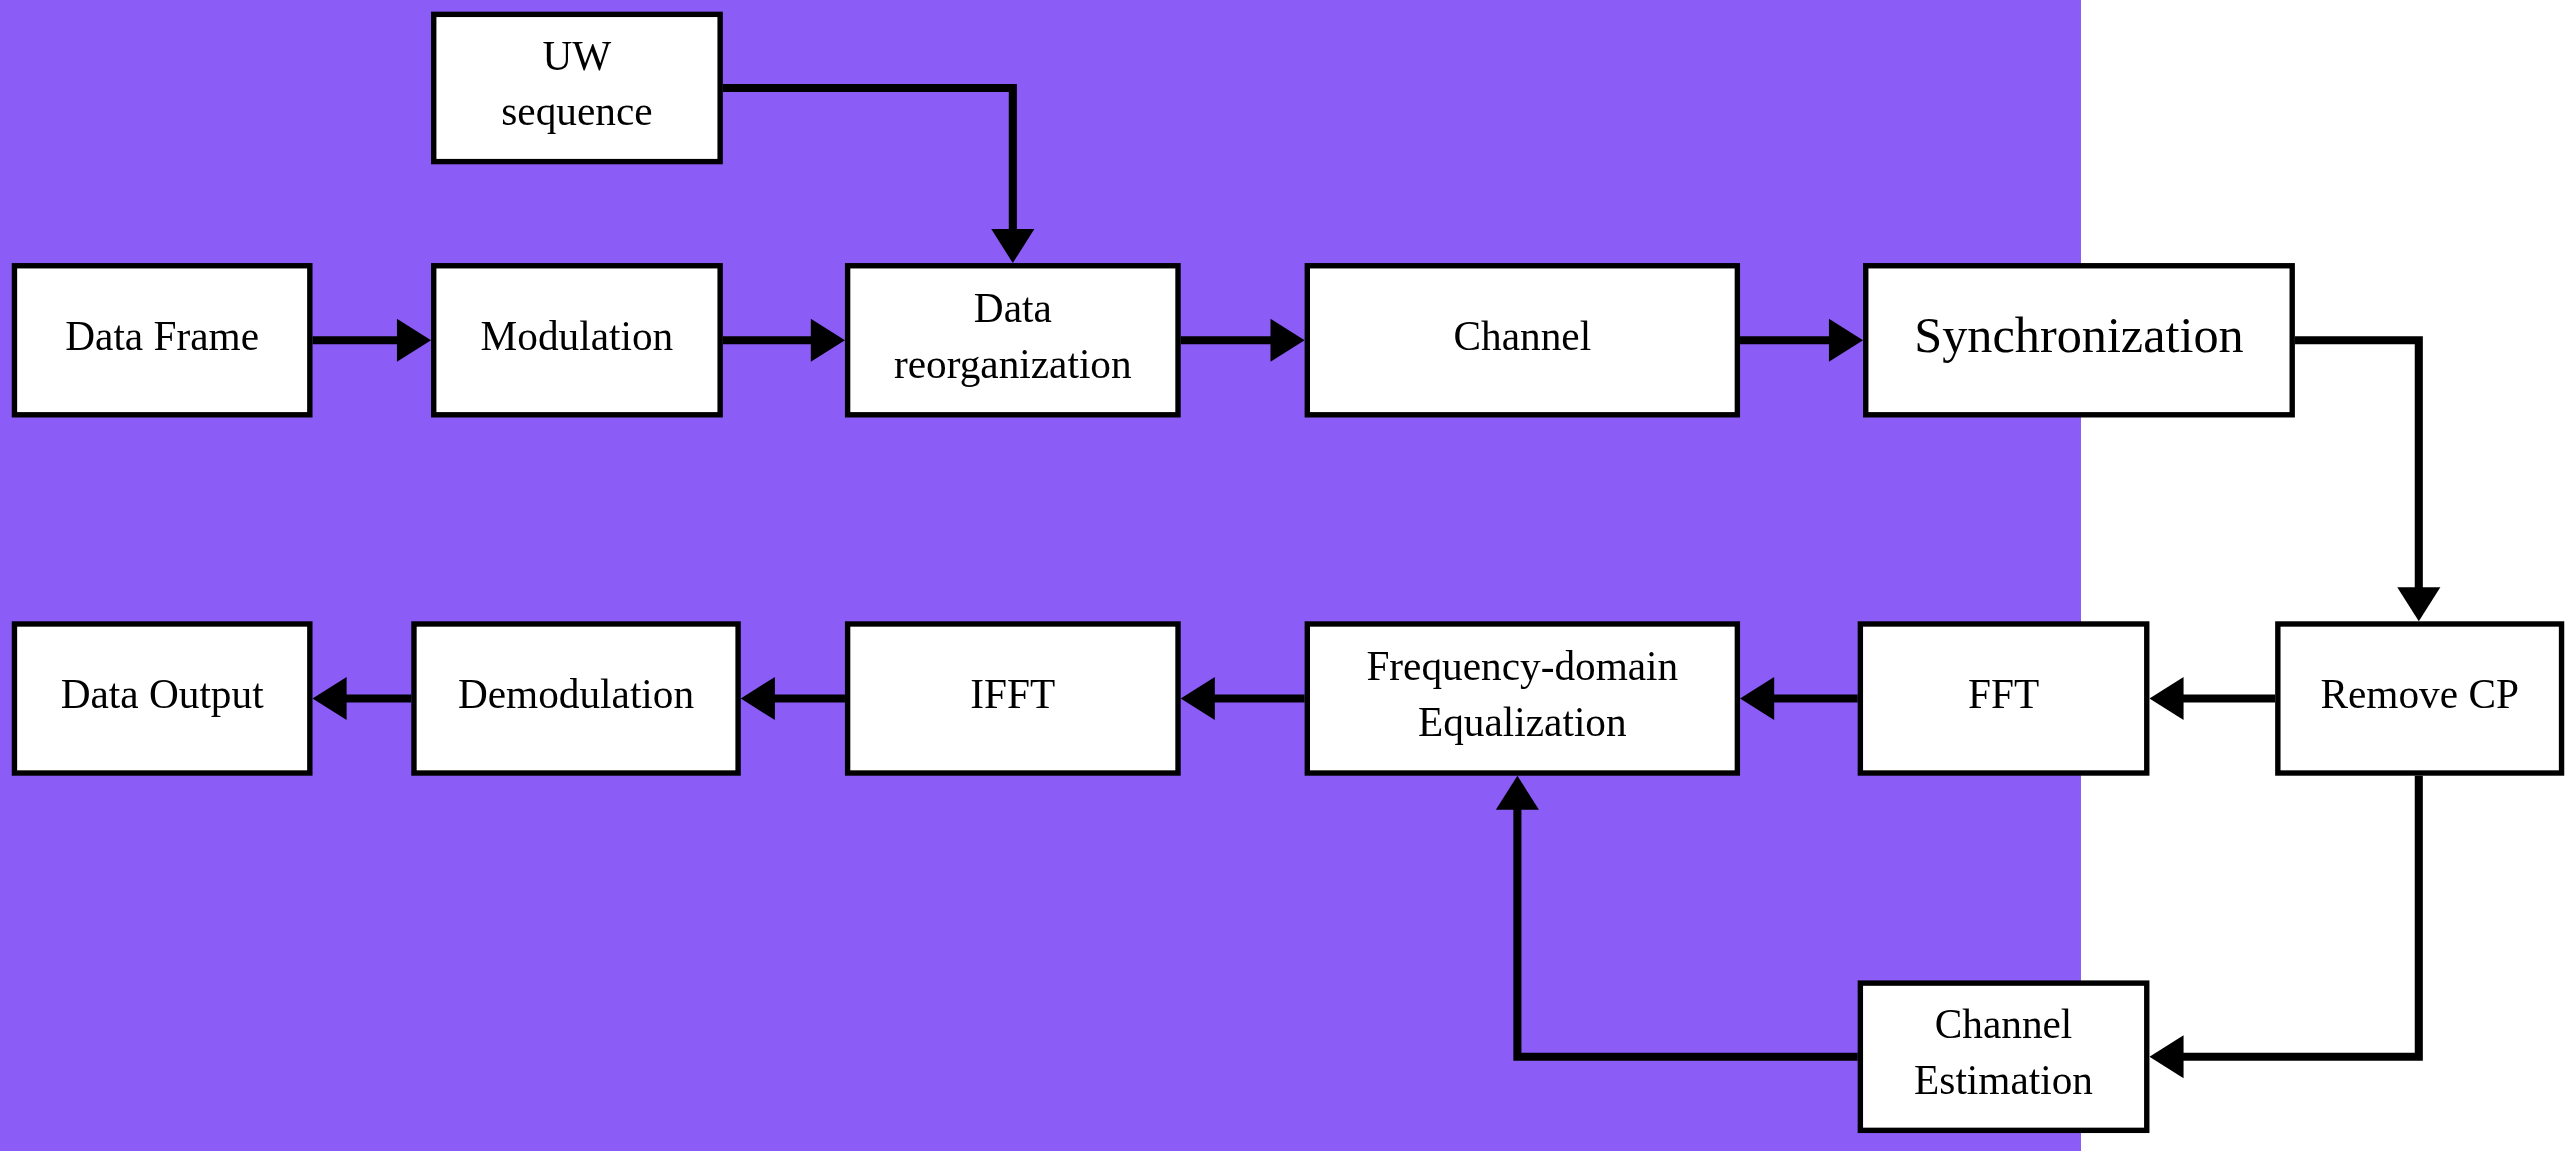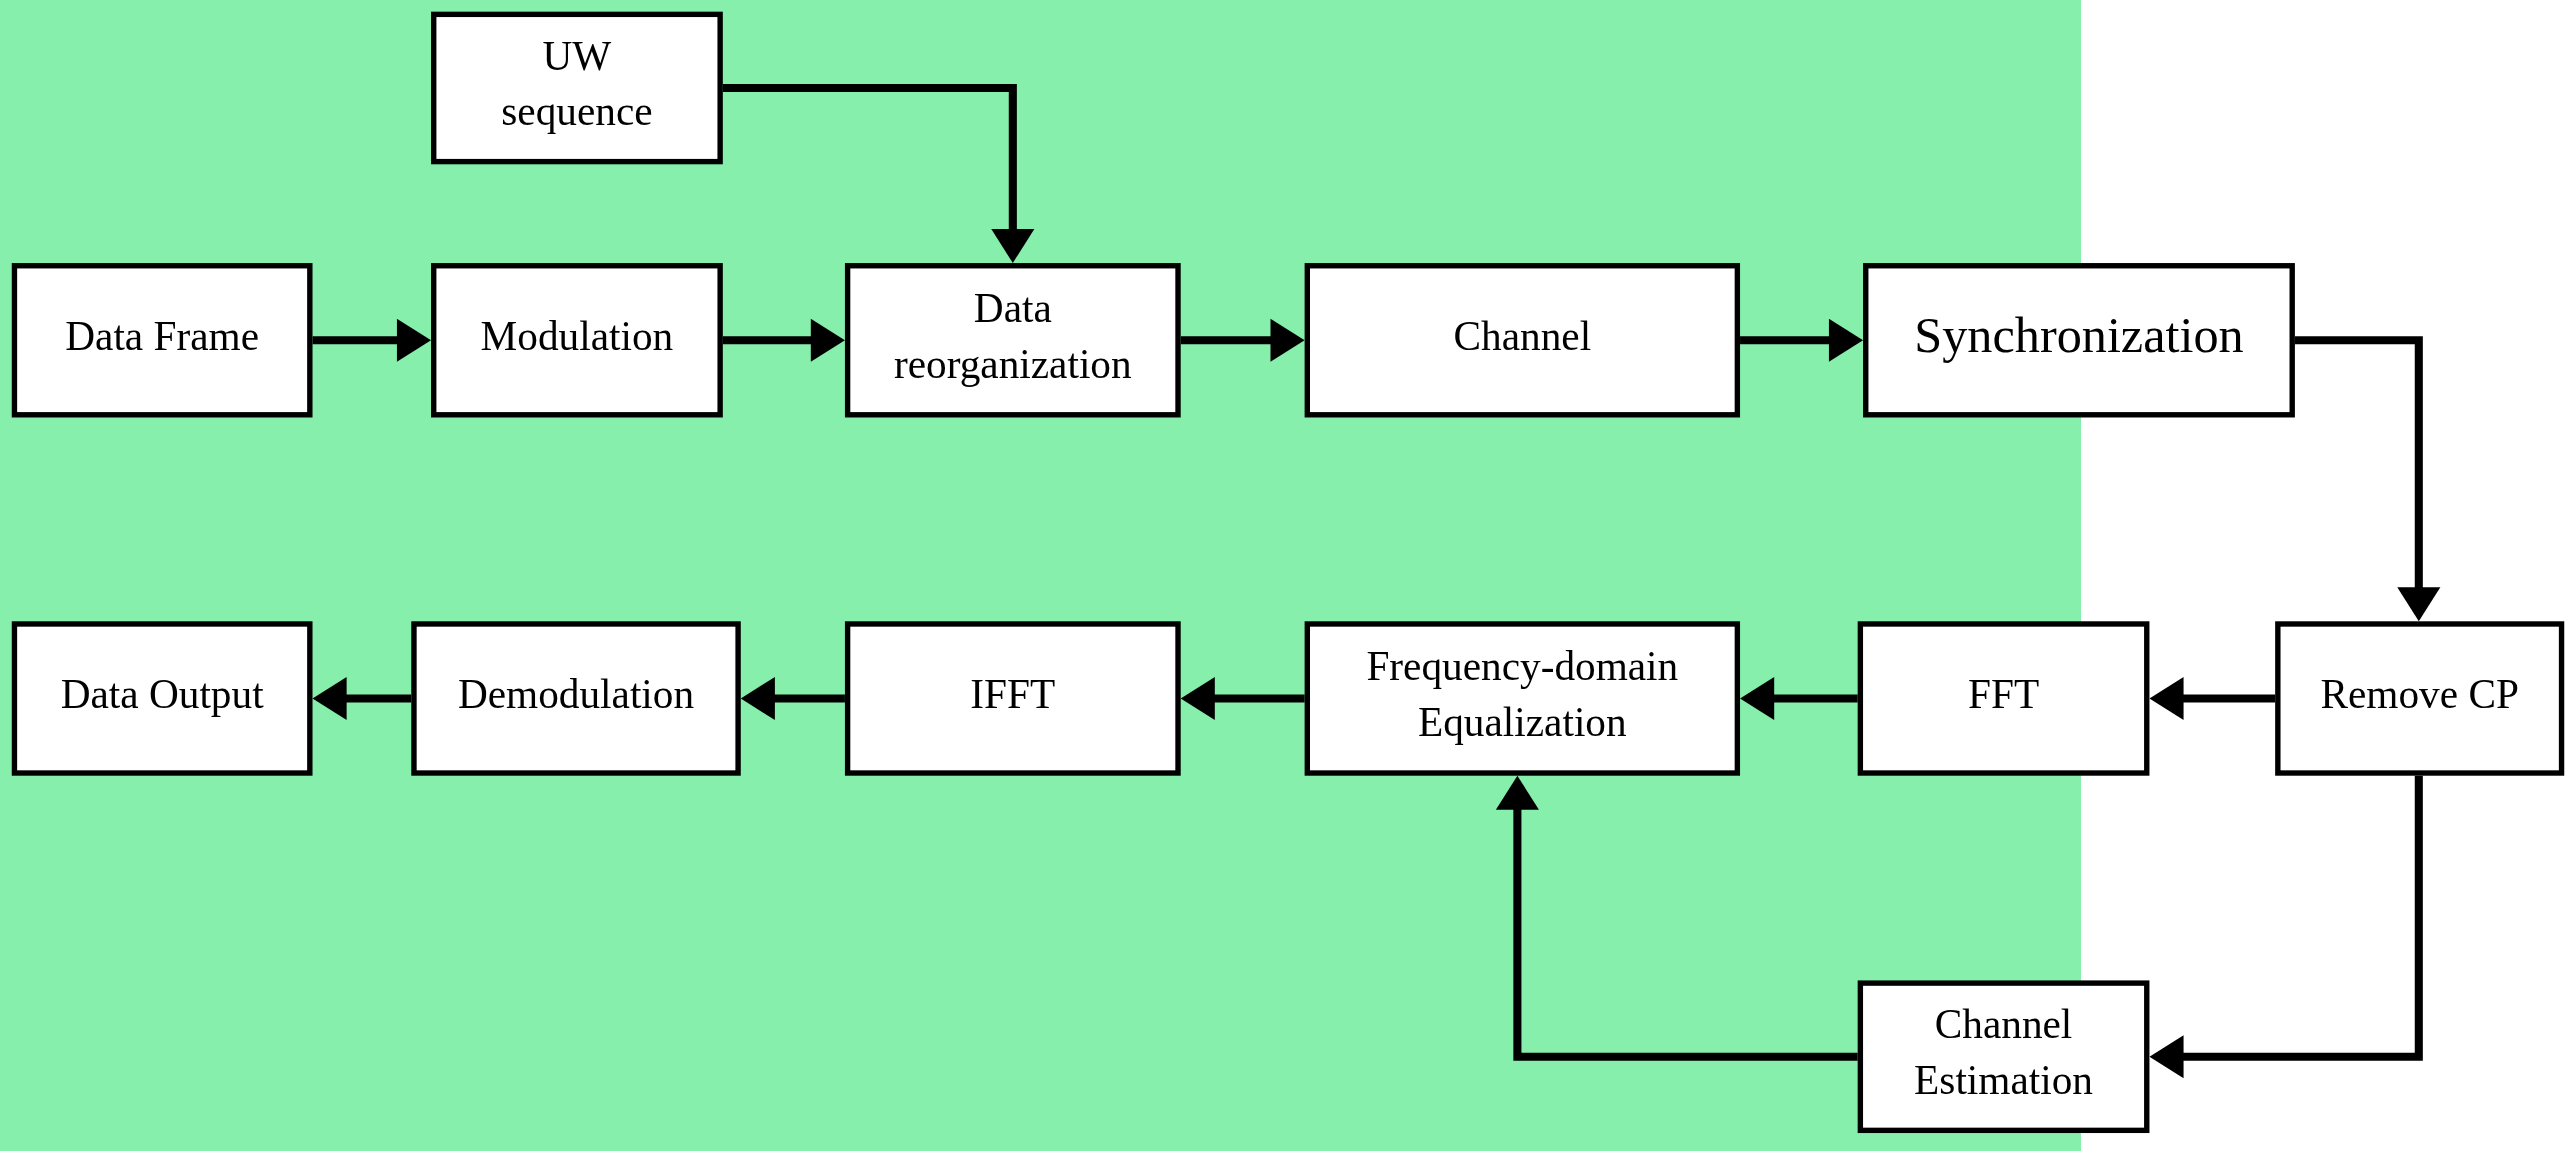--- a/index.html
+++ b/index.html
@@ -10,21 +10,21 @@
   body {
     width: 2576px;
     height: 1151px;
     overflow: hidden;
     font-family: "Liberation Serif", "DejaVu Serif", serif;
   }
   #diagram-root {
     position: relative;
     width: 2081px;
     height: 1151px;
-    background: #86efac;
+    background: #8b5cf6;
   }
   svg.canvas {
     position: absolute;
     top: 0;
     left: 0;
     width: 2576px;
     height: 1151px;
     display: block;
   }
   .node-rect {

